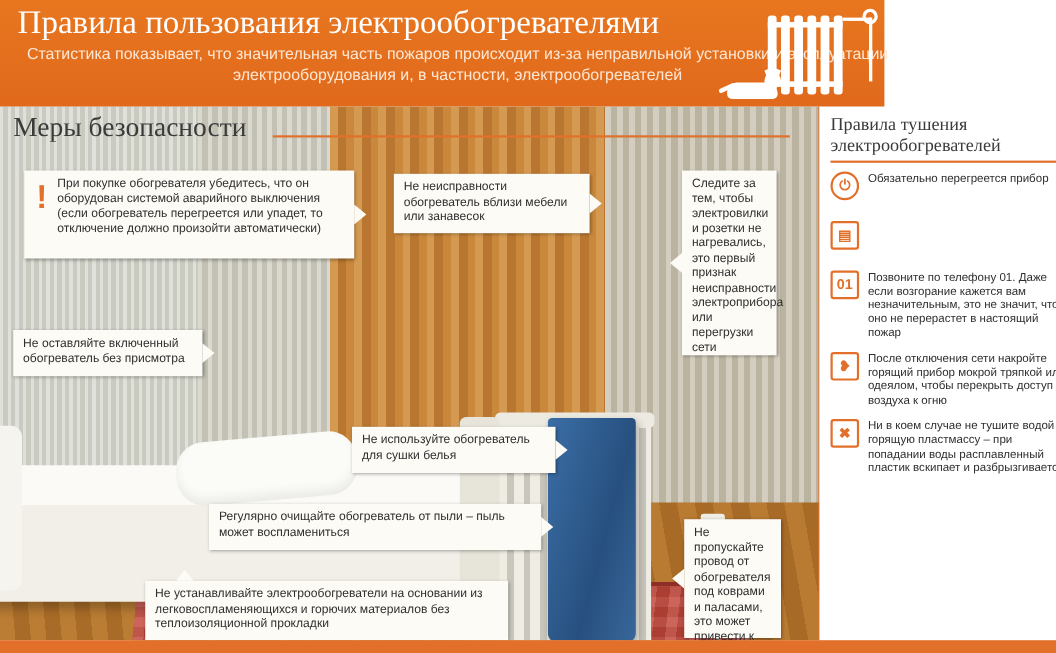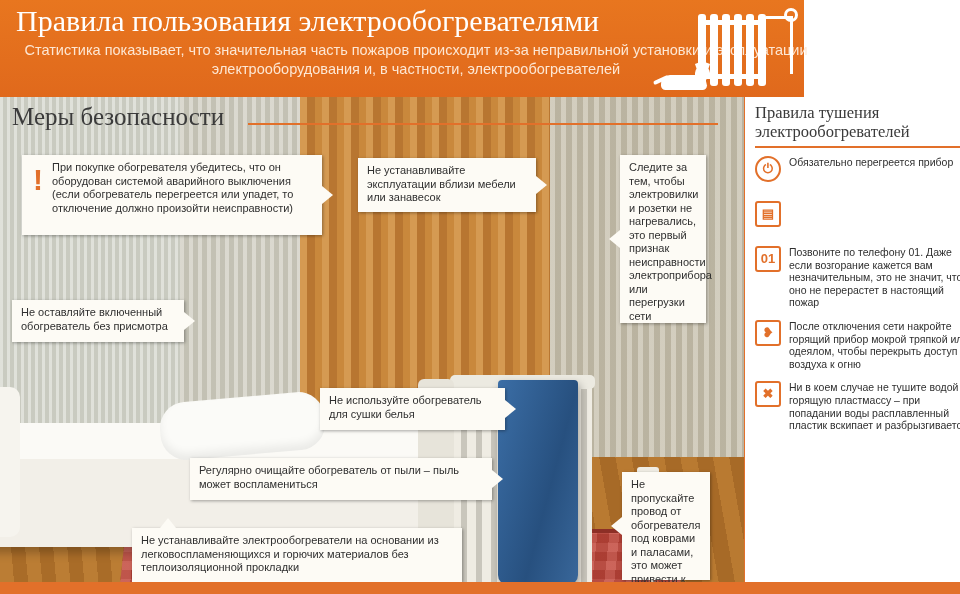--- a/index.html
+++ b/index.html
@@ -366,25 +366,25 @@
 
     <div class="outlet"></div>
     <div class="outlet-cord"></div>
   </div>
 
   <div class="meas-title">Меры безопасности</div>
   <div class="meas-rule"></div>
 
   <div class="callout tail-r" style="left:22px; top:155px; width:300px; height:80px; padding-left:30px;">
     <span class="warn-ico">!</span>
-    <span>При покупке обогревателя убедитесь, что он оборудован системой аварийного выключения (если обогреватель перегреется или упадет, то отключение должно произойти неисправности)</span>
+    <span>При покупке обогревателя убедитесь, что он оборудован системой аварийного выключения (если обогреватель перегреется или упадет, то отключение должно произойти автоматически)</span>
   </div>
 
   <div class="callout tail-r" style="left:358px; top:158px; width:178px; height:54px;">
-    <span>Не устанавливайте эксплуатации вблизи мебели или занавесок</span>
+    <span>Не неисправности обогреватель вблизи мебели или занавесок</span>
   </div>
 
   <div class="callout tail-r" style="left:12px; top:300px; width:172px; height:42px;">
     <span>Не оставляйте включенный обогреватель без присмотра</span>
   </div>
 
   <div class="callout tail-l" style="left:620px; top:155px; width:86px; height:168px;">
     <span>Следите за тем, чтобы электровилки и розетки не нагревались, это первый признак неисправности электроприбора или перегрузки сети</span>
   </div>
 

